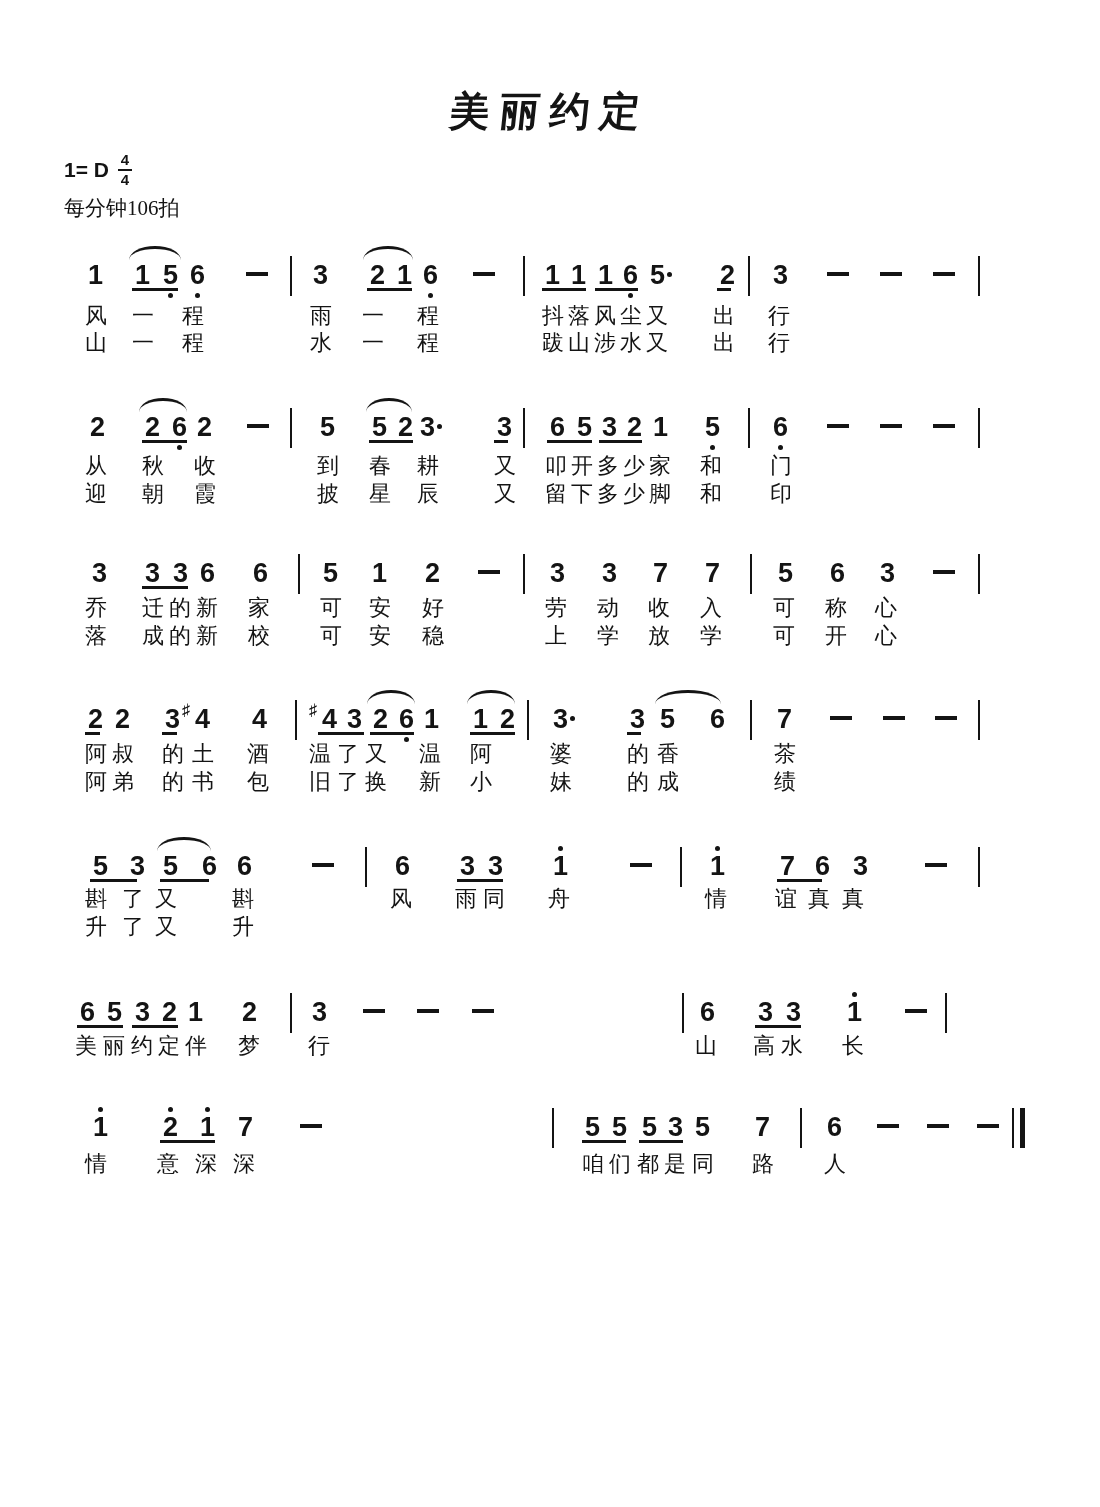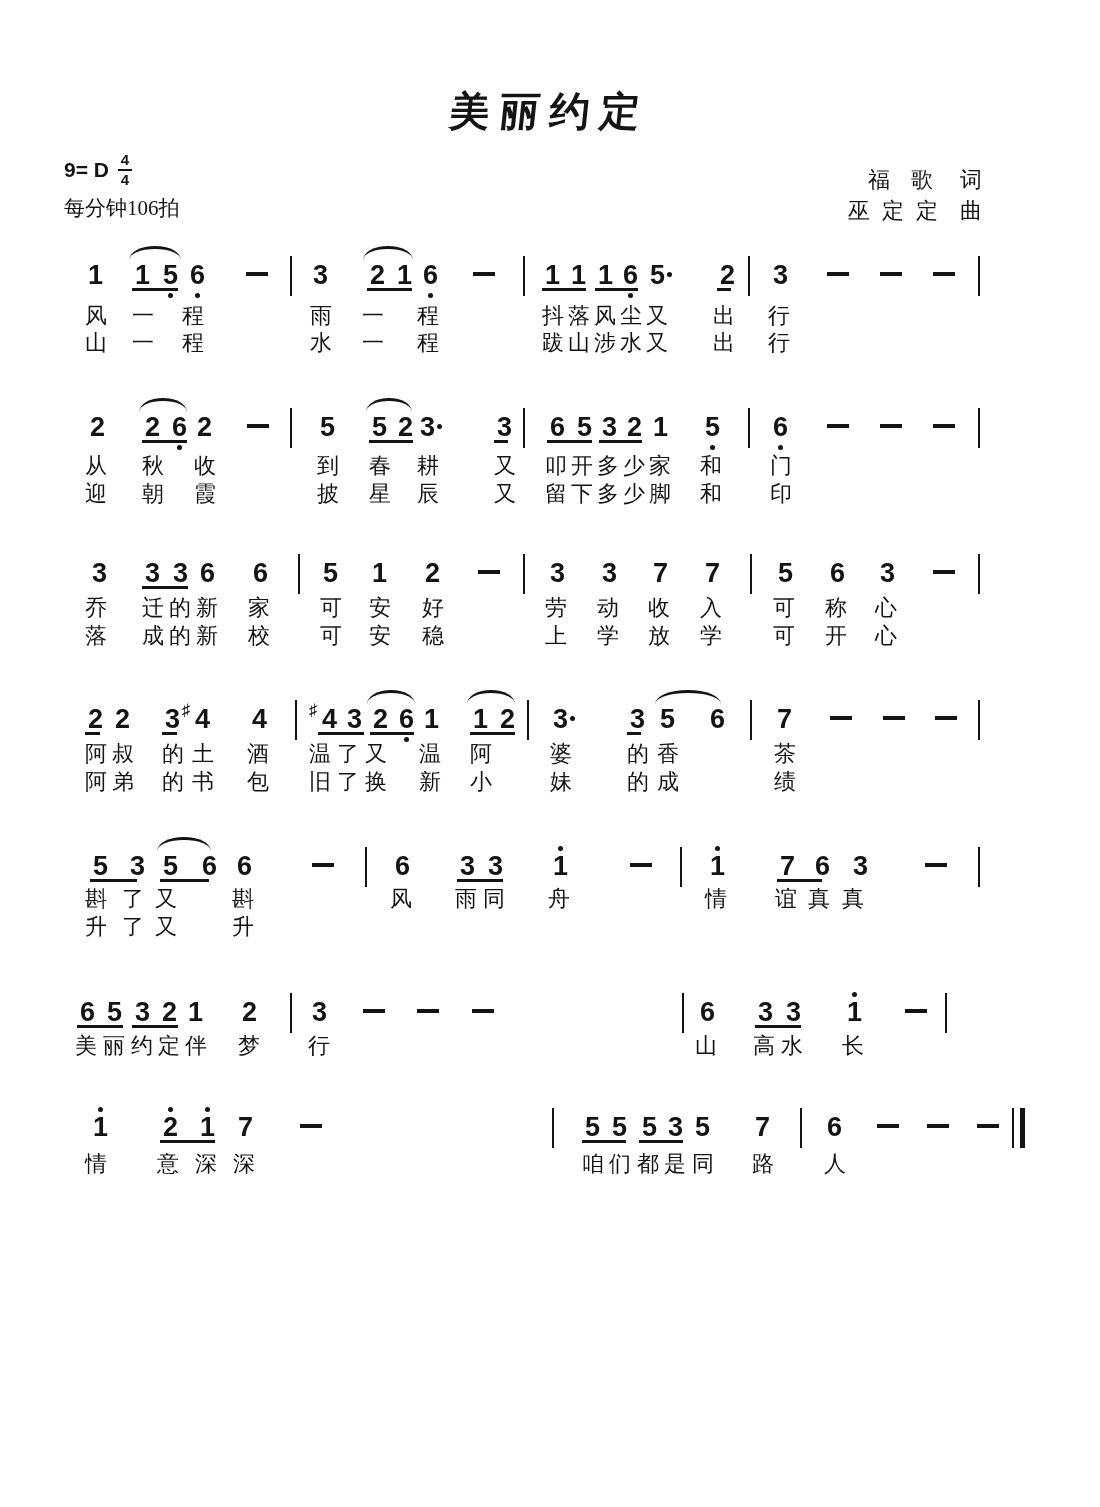--- a/index.html
+++ b/index.html
@@ -30,38 +30,30 @@
         border-radius:50% 50% 0 0 / 100% 100% 0 0;}
   .lyric{position:absolute;font:400 22px "Liberation Serif",serif;line-height:1;color:#141414;}
 </style>
 </head>
 <body>
 
 <div class="page">
   <div class="title">美丽约定</div>
 
   <div class="keyrow">
-    <span>9= D</span>
+    <span>1= D</span>
     <span class="timesig">
       <span class="num">4</span>
       <span class="fline"></span>
       <span class="den">4</span>
     </span>
   </div>
 
   <div class="tempo">每分钟106拍</div>
 
-  <div class="credits">
-    <div class="credit-row">
-      <span class="name1">福歌</span><span class="role1">词</span>
-    </div>
-    <div class="credit-row">
-      <span class="name2">巫定定</span><span class="role2">曲</span>
-    </div>
-  </div>
 
   <div class="score">
       <div class="note" style="left: 88px; top: 262px;">1</div>
       <div class="note" style="left: 135px; top: 262px;">1</div>
       <div class="note" style="left: 163px; top: 262px;">5</div>
       <div class="dot" style="left: 168px; top: 293px;"></div>
       <div class="note" style="left: 190px; top: 262px;">6</div>
       <div class="dot" style="left: 195px; top: 293px;"></div>
       <div class="note" style="left: 313px; top: 262px;">3</div>
       <div class="note" style="left: 370px; top: 262px;">2</div>

